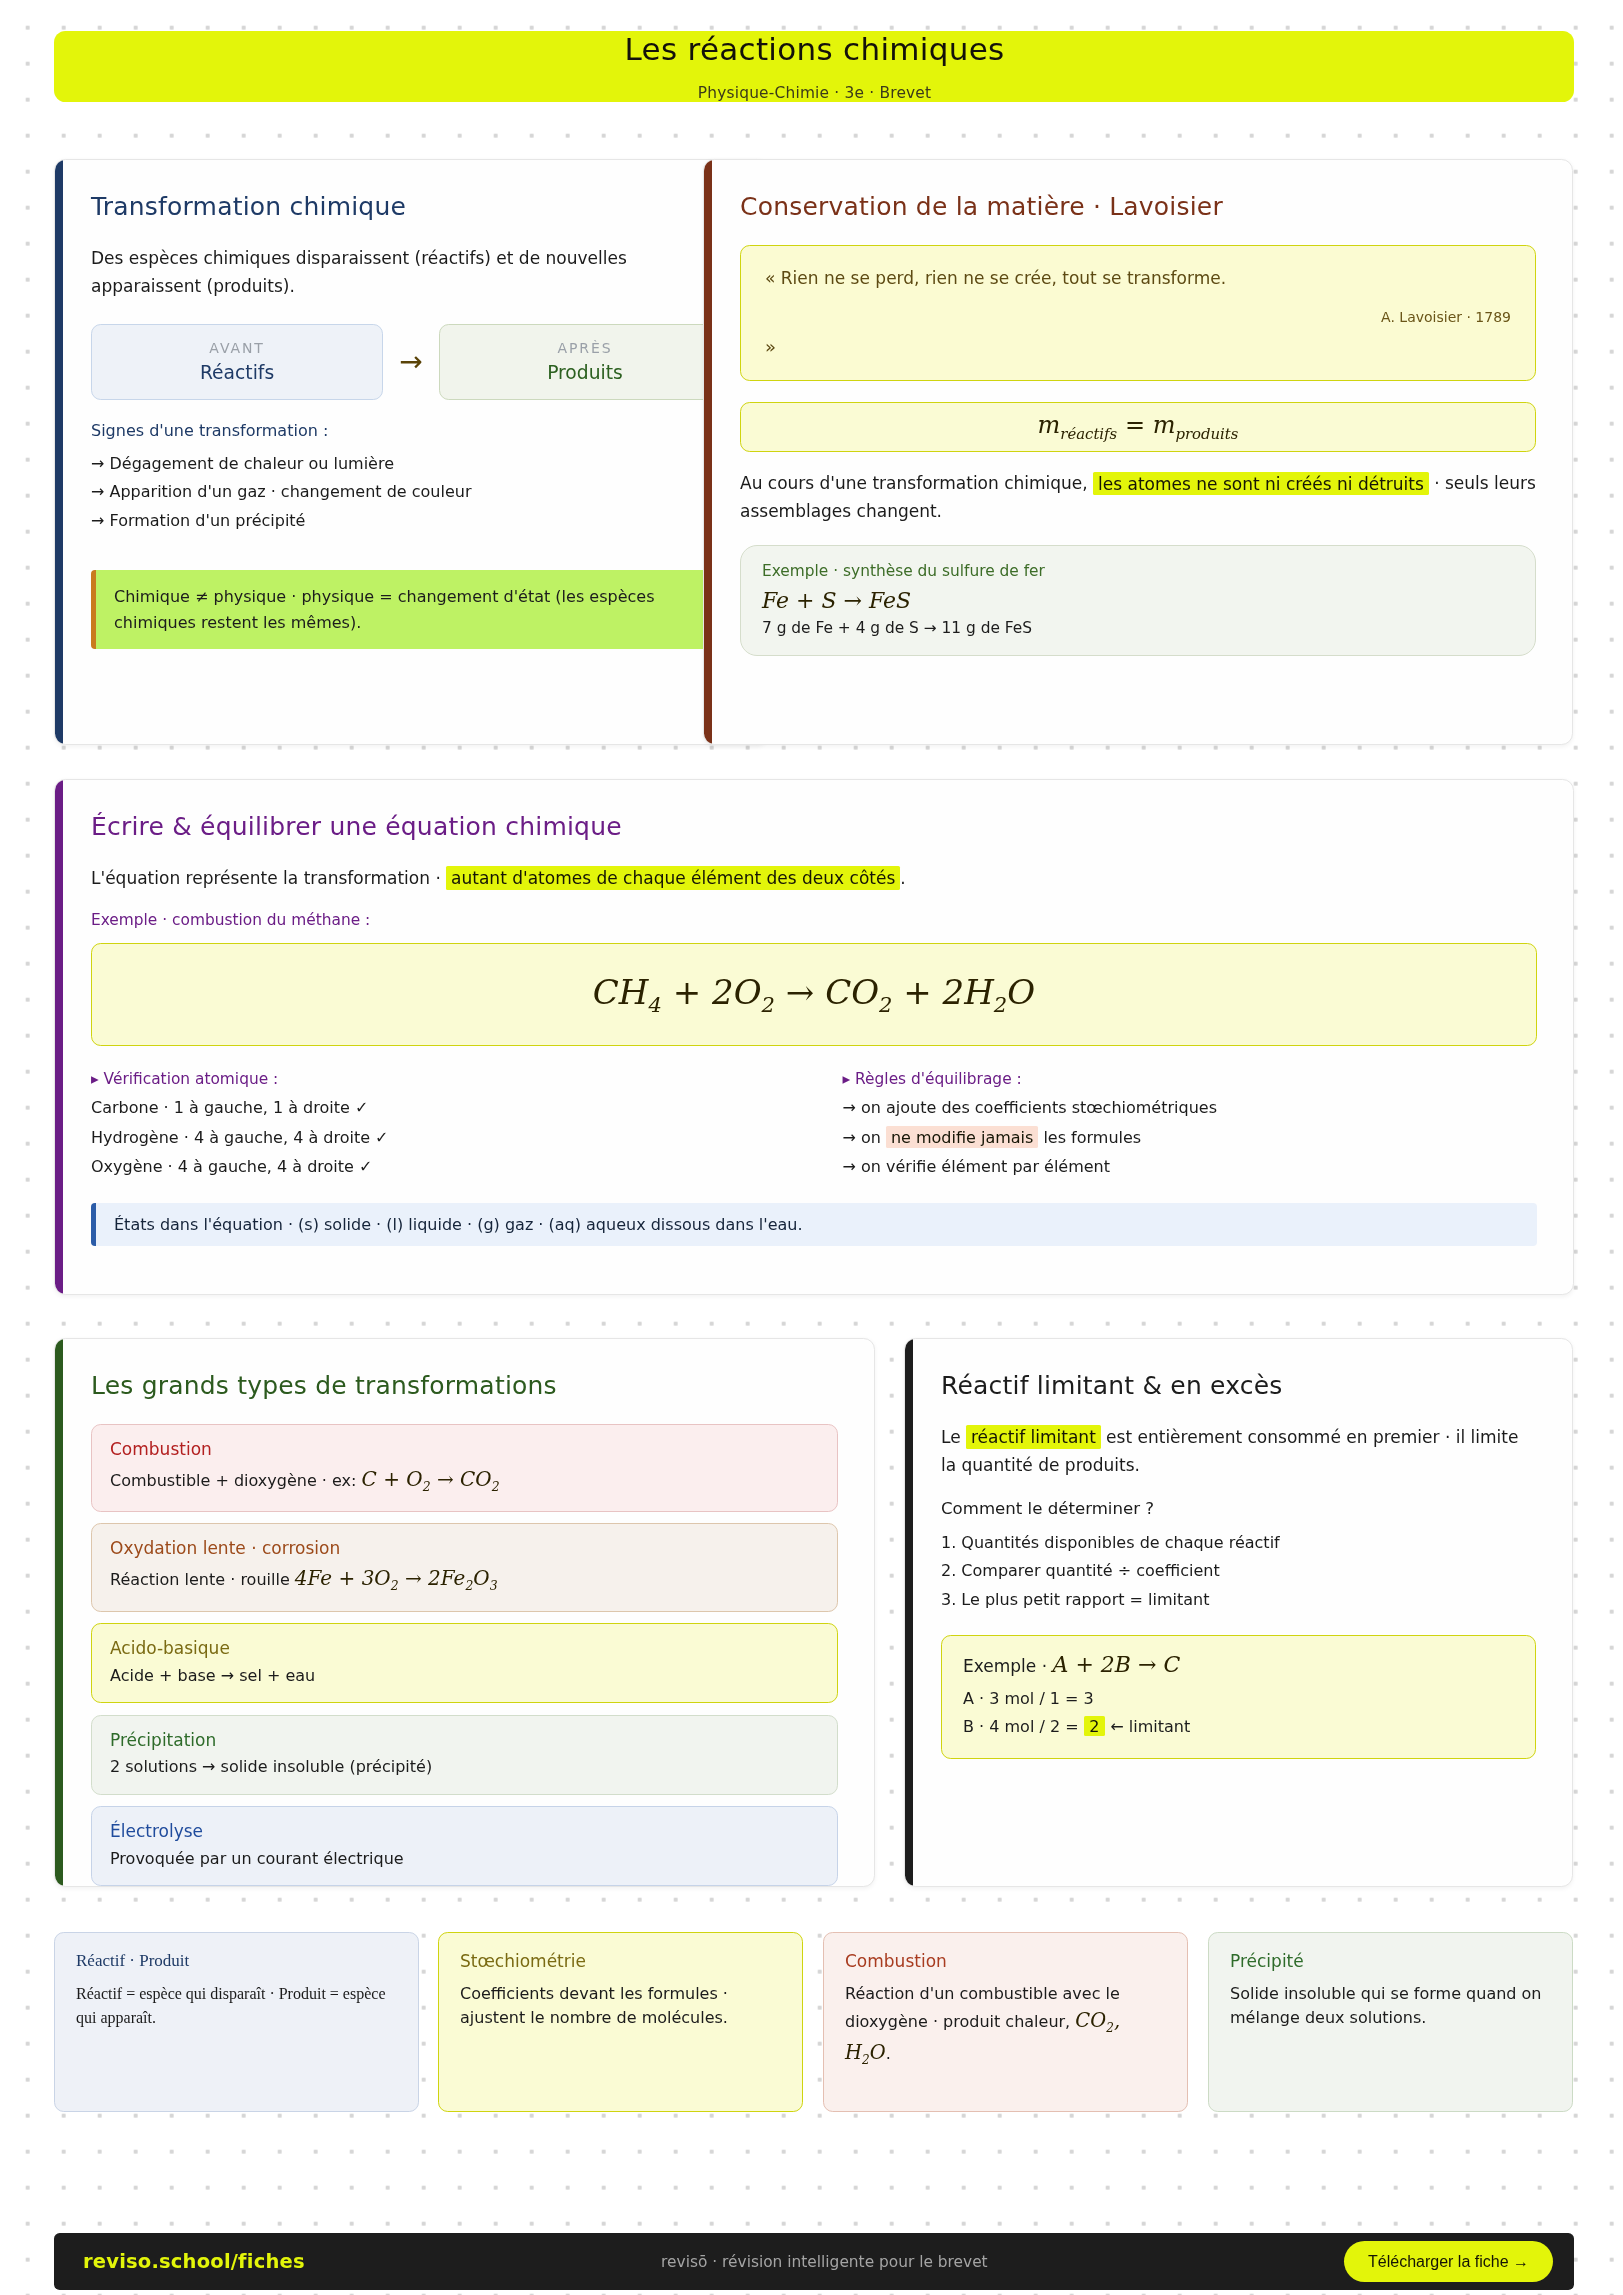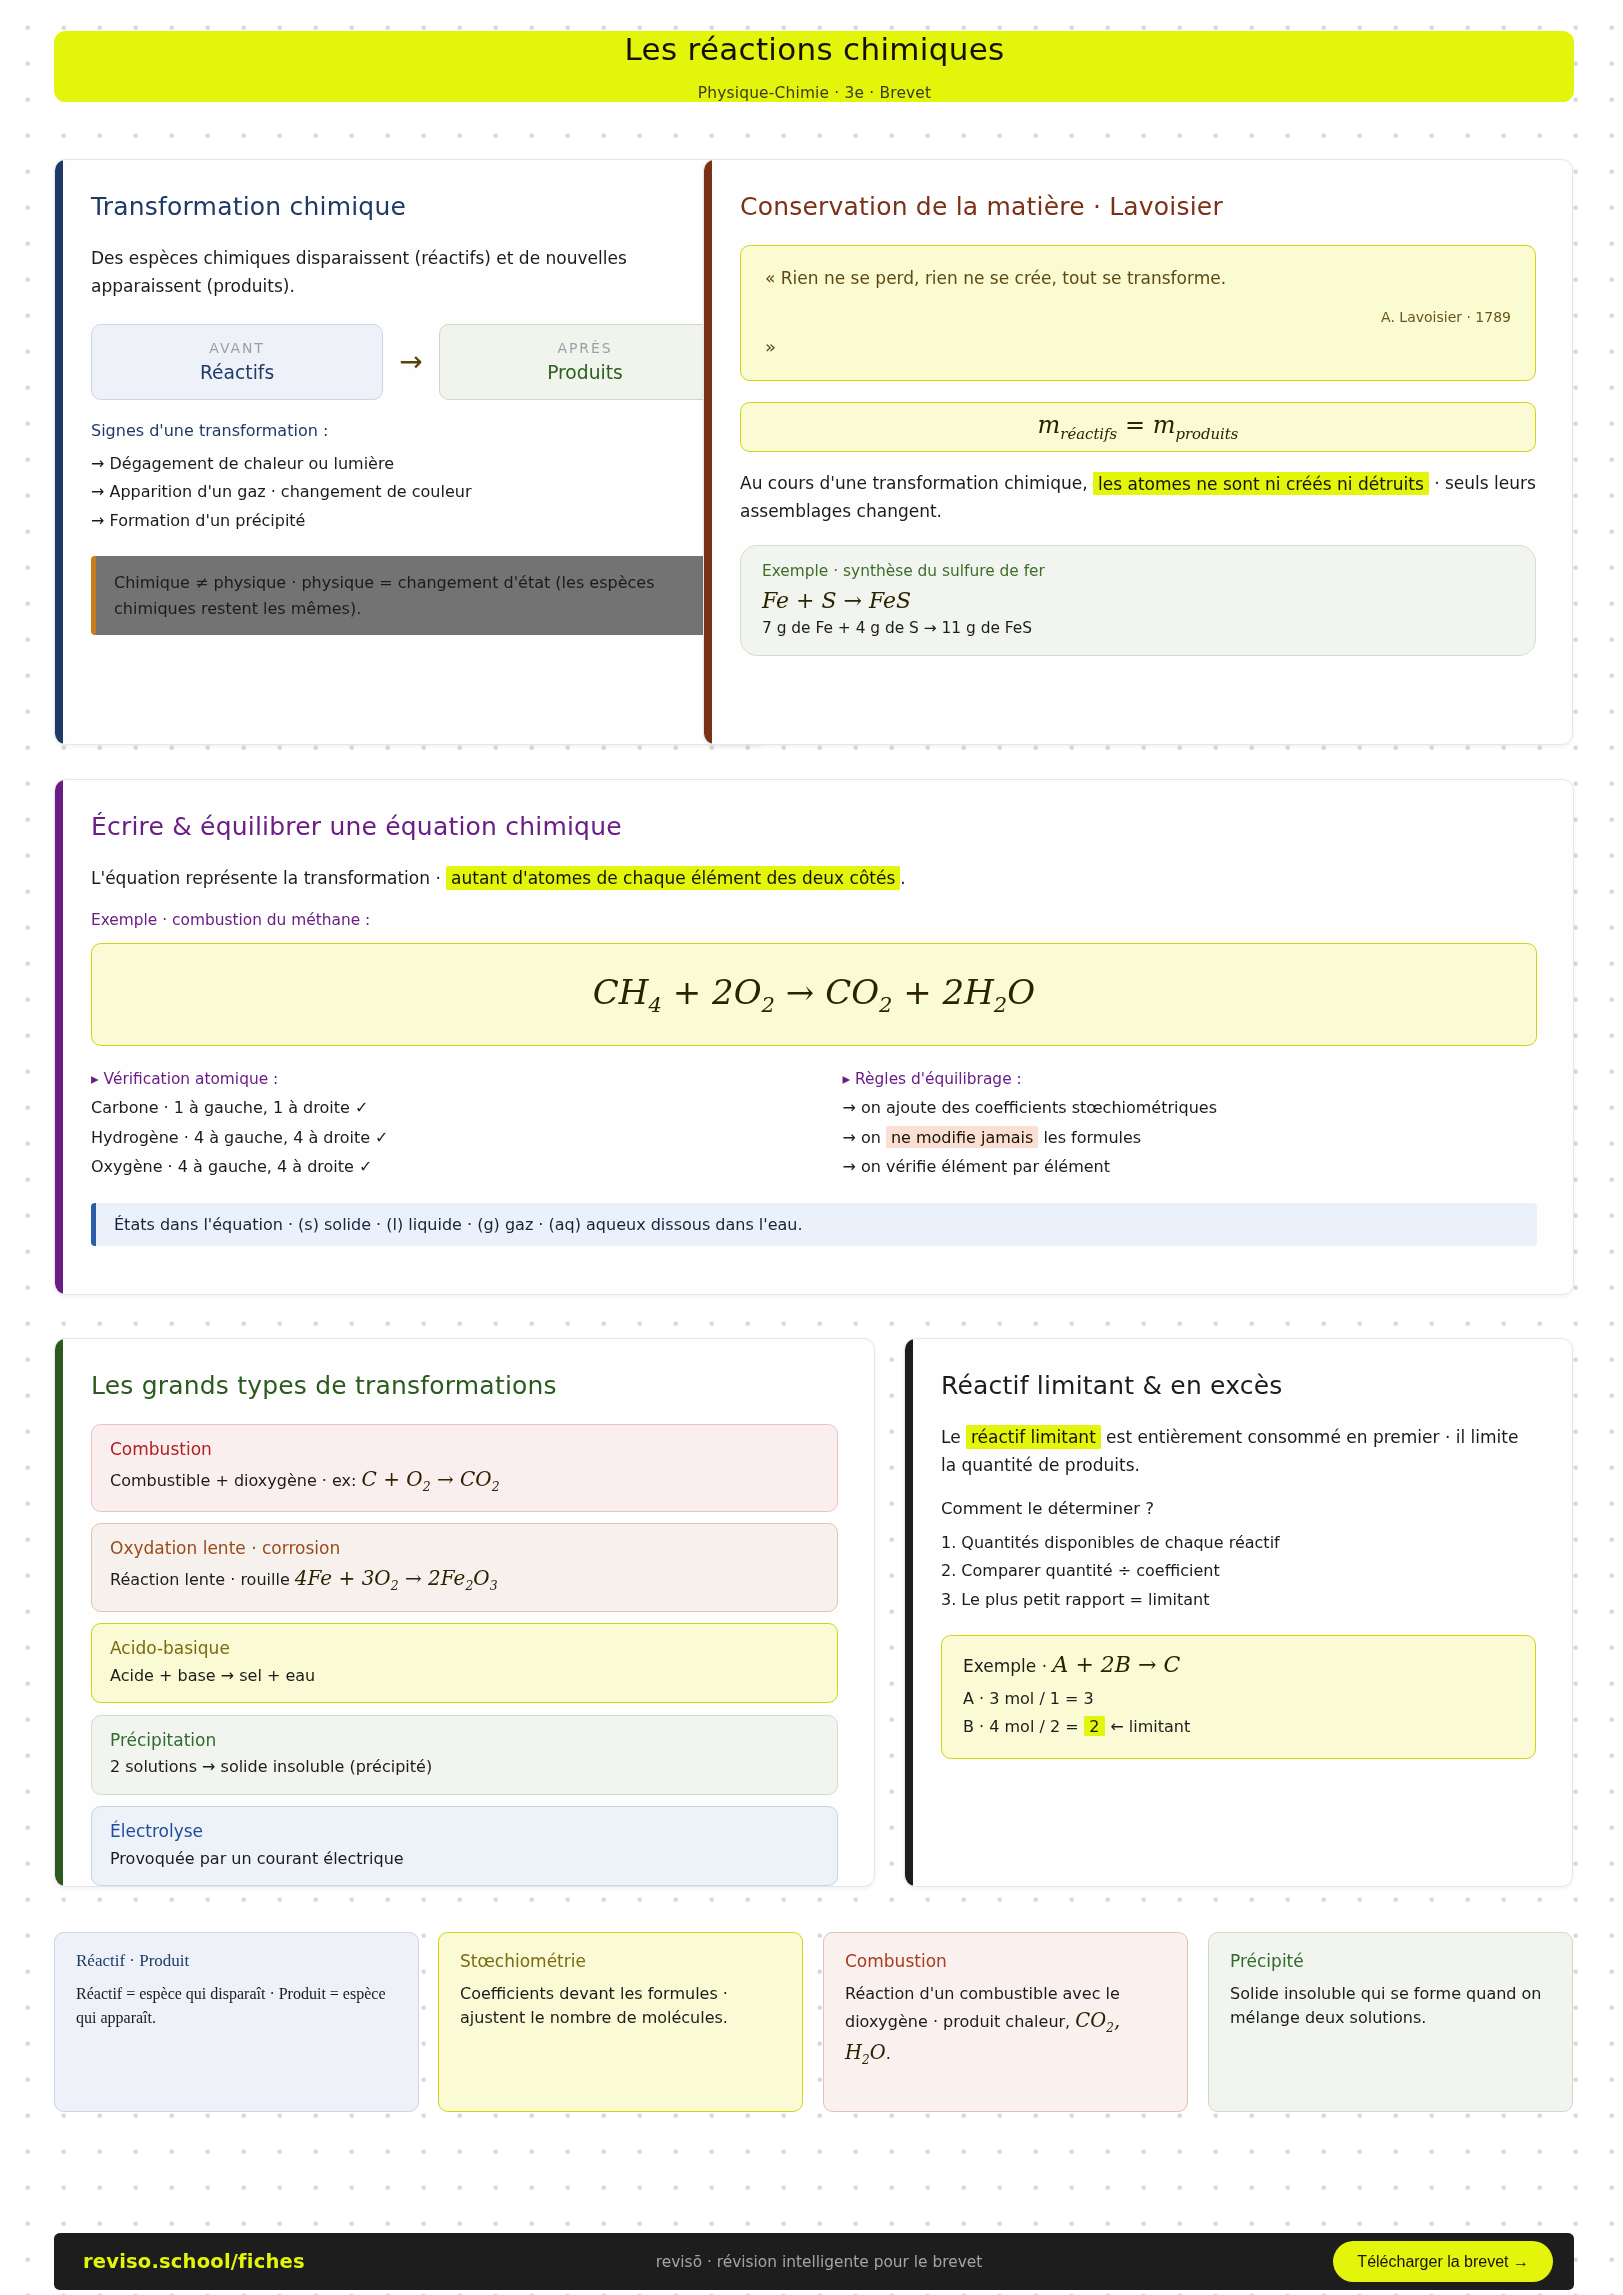--- a/index.html
+++ b/index.html
@@ -136,22 +136,22 @@
     margin-bottom: 9.7px;
   }
   .arrow-list { list-style: none; }
   .arrow-list li {
     font-size: 16px;
     line-height: 1.78;
     color: #1b1b1b;
   }
 
   .note {
-    margin-top: 21px;
-    background: #737373;
+    margin-top: 35px;
+    background: #bef264;
     border-left: 5.7px solid #c97b1e;
     border-radius: 4px;
     padding: 14px 18px;
     font-size: 16px;
     line-height: 1.6;
     color: #1c1c1c;
   }
   .note-blue {
     background: #eaf1fb;
     border-left: 5.7px solid #2b5ca8;
@@ -520,15 +520,15 @@
 </div>
 
 <div class="gloss g-green" style="left:1208px; top:1932px; width:365px; height:180px;">
   <div class="gloss-title">Précipité</div>
   <div class="gloss-body">Solide insoluble qui se forme quand on mélange deux solutions.</div>
 </div>
 
 <div class="footer">
   <div class="footer-brand">reviso.school/fiches</div>
   <div class="footer-tag">revisō · révision intelligente pour le brevet</div>
-  <button class="footer-btn">Télécharger la brevet →</button>
+  <button class="footer-btn">Télécharger la fiche →</button>
 </div>
 
 
 </body></html>

